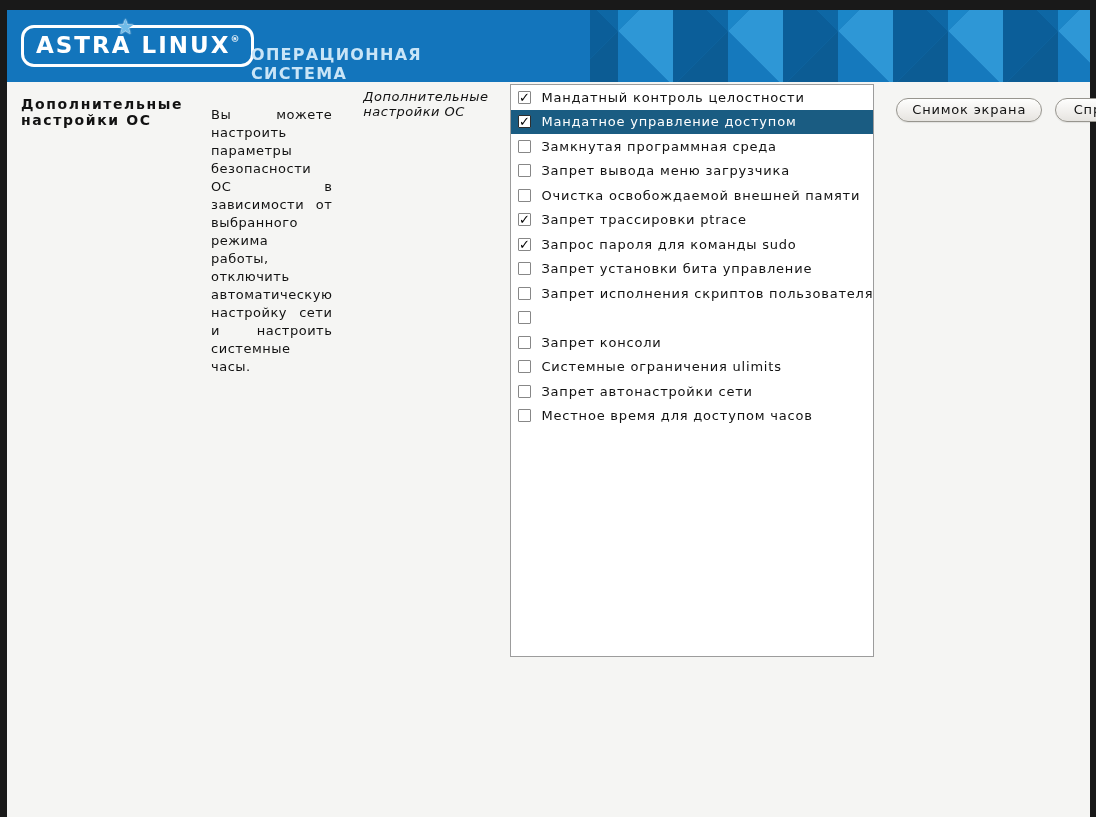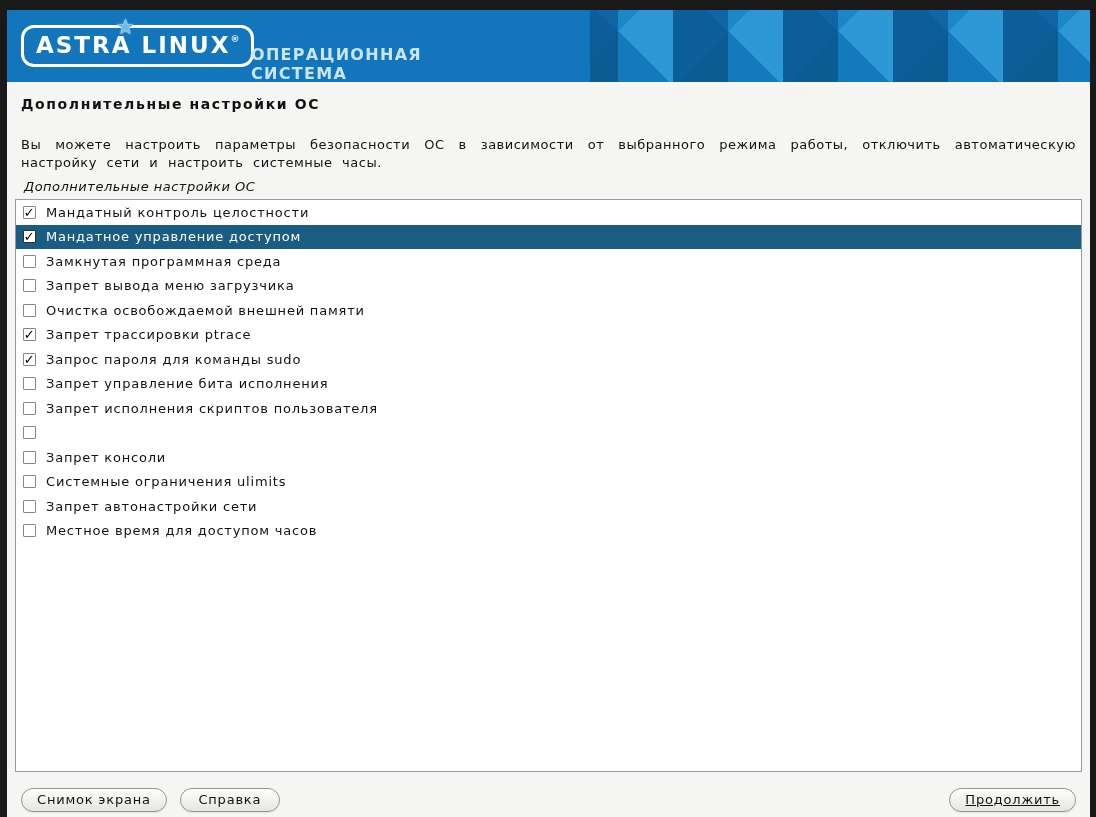--- a/index.html
+++ b/index.html
@@ -39,21 +39,21 @@
     color:#6fbbe8;font-size:21px;
     text-shadow:0 0 2px #ffffff, 0 0 1px #ffffff;
   }
   .logo-reg{font-size:9px;vertical-align:top;line-height:14px;letter-spacing:0;}
   .brand{
     position:absolute;left:216px;top:35px;
     color:#c9e5f7;font-size:16px;font-weight:bold;
     letter-spacing:1.3px;line-height:19px;margin-left:28px;
   }
   
-  .content{flex:1;display:flex;flex-direction:column;min-height:0;}
+  .content{flex:1;display:flex;min-height:0;}
   .page-title{
     margin:14px 14px 0;font-size:14px;font-weight:bold;
     letter-spacing:1.6px;color:#121212;
   }
   .page-desc{
     margin:24px 14px 0;font-size:13px;color:#121212;
     letter-spacing:0.5px;word-spacing:5px;
     text-align:justify;line-height:18px;
   }
   .group-label{
@@ -161,21 +161,21 @@
     <span class="row-label">Запрет трассировки ptrace</span>
   </div>
 
   <div class="row">
     <span class="cb">✓</span>
     <span class="row-label">Запрос пароля для команды sudo</span>
   </div>
 
   <div class="row">
     <span class="cb"></span>
-    <span class="row-label">Запрет управление бита исполнения</span>
+    <span class="row-label">Запрет установки бита управление</span>
   </div>
 
   <div class="row">
     <span class="cb"></span>
     <span class="row-label">Запрет исполнения скриптов пользователя</span>
   </div>
 
   <div class="row">
     <span class="cb"></span>
   </div>

